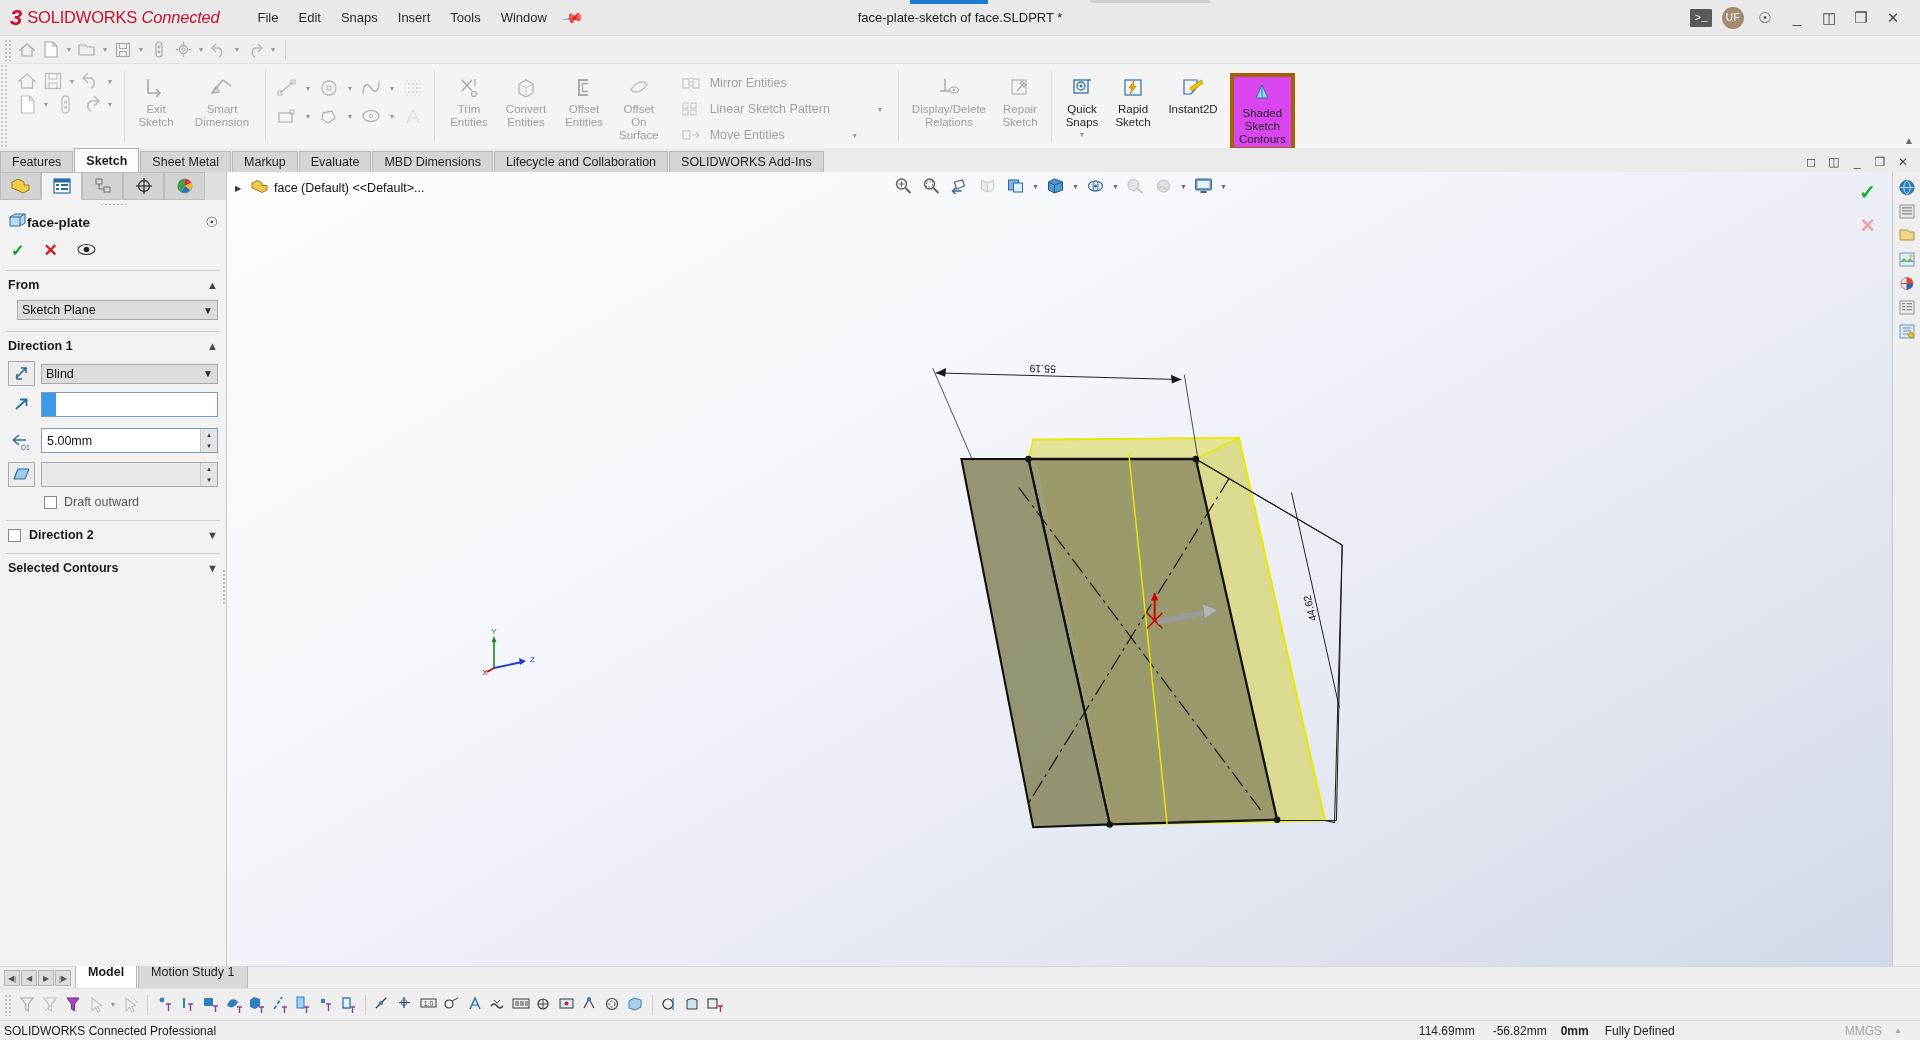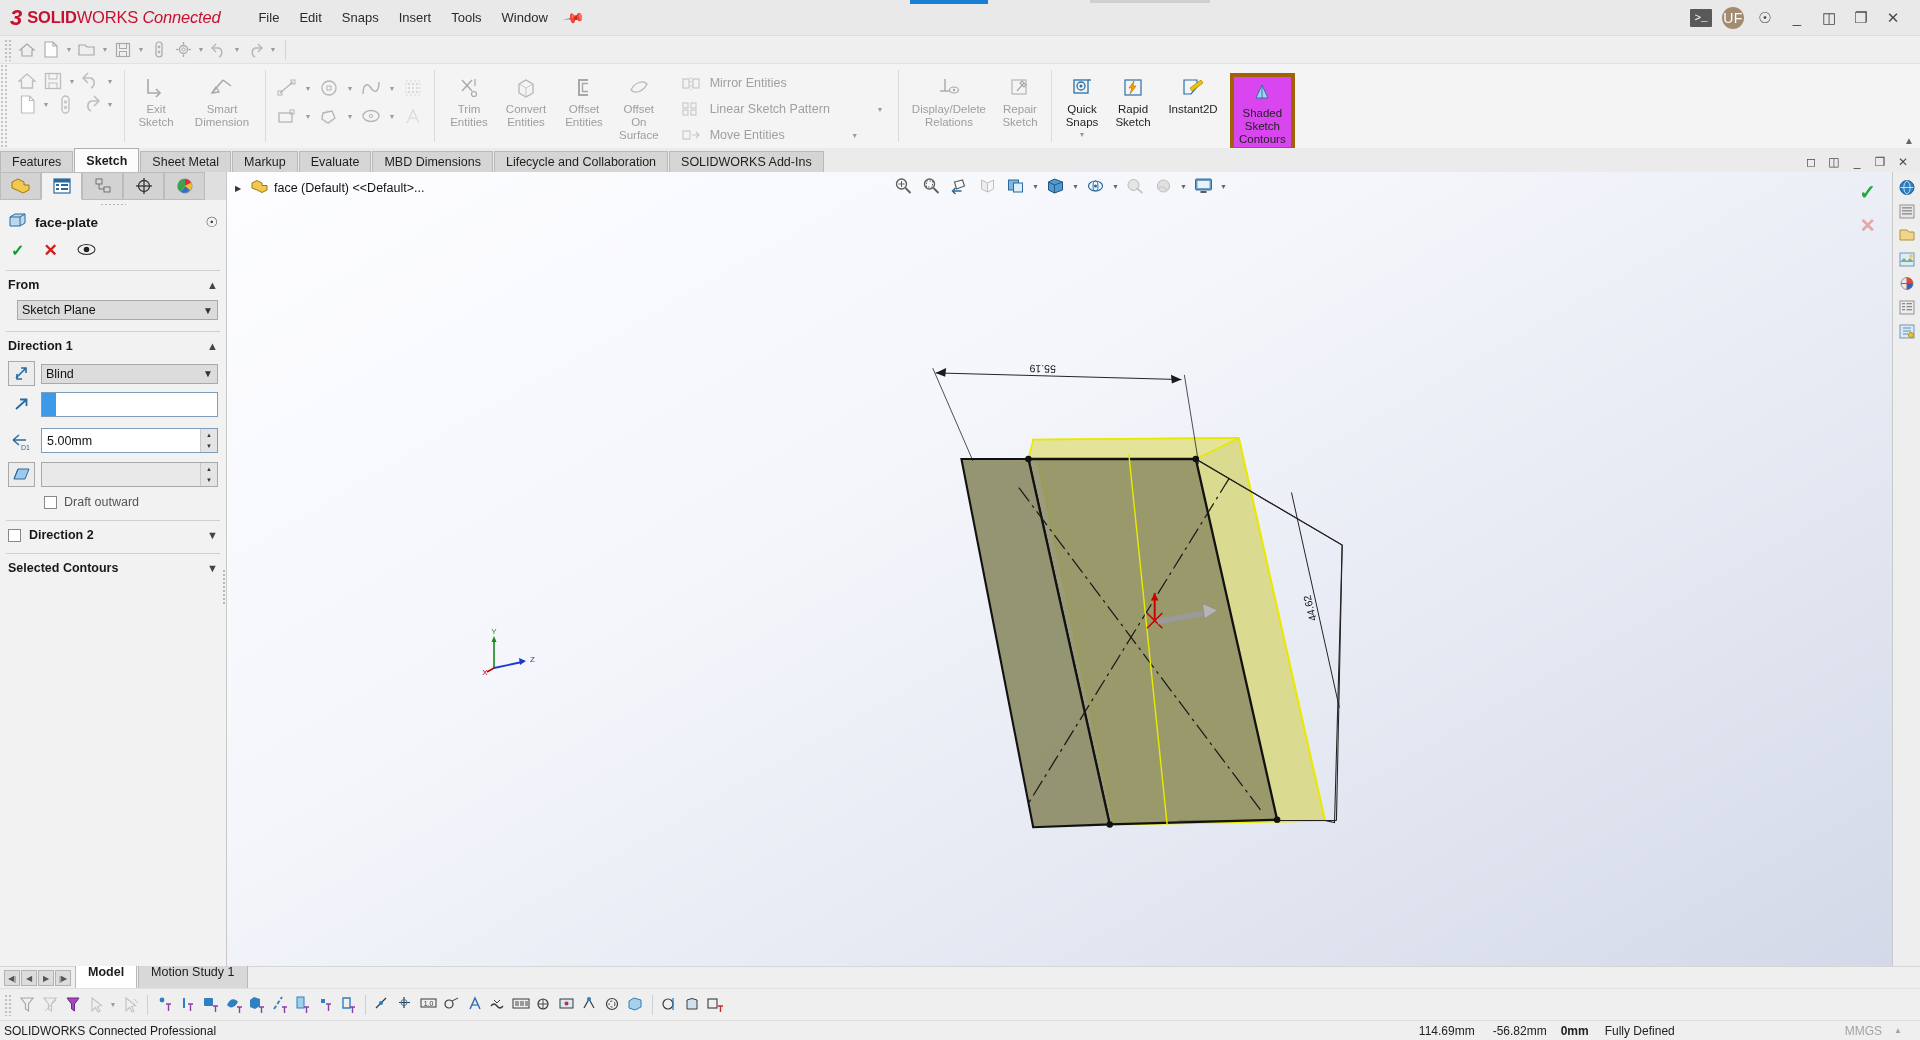--- a/index.html
+++ b/index.html
@@ -11,30 +11,30 @@
     background:#f0f0f0;
     -webkit-font-smoothing:antialiased;
   }
   .app{ width:1920px; height:1040px; position:relative; display:flex; flex-direction:column; background:#ebebeb; }
 
   
   .titlebar{ height:36px; background:#e9e9e9; display:flex; align-items:center; position:relative; flex:none; border-bottom:1px solid #dcdcdc;}
   .brand{ display:flex; align-items:center; gap:7px; padding-left:10px; }
   .ds-logo{ font-size:22px; color:#c8102e; font-weight:bold; font-style:italic; letter-spacing:-2px; line-height:1; }
   .brand-text{ font-size:16.5px; color:#c8102e; letter-spacing:-0.2px; }
-  .brand-text b{ font-weight:bold; }
+  .brand-text b{ font-weight:normal; }
   .brand-text i{ font-style:italic; font-weight:normal;}
   .menubar{ display:flex; align-items:center; gap:0px; margin-left:28px; }
   .menubar .mi{ padding:4px 10px; font-size:13px; color:#2a2a2a; cursor:default; }
   .pin{ margin-left:8px; color:#cc2222; font-size:14px; transform:rotate(35deg); }
   .doc-title{ position:absolute; left:0; right:0; text-align:center; font-size:13px; color:#222; pointer-events:none;}
   .tb-right{ margin-left:auto; display:flex; align-items:center; gap:2px; padding-right:12px; }
   .tb-ico{ width:30px; height:26px; display:flex; align-items:center; justify-content:center; color:#4a4a4a; font-size:15px; cursor:default;}
   .term-ico{ width:22px;height:18px;background:#595959;color:#fff;font-size:11px;display:flex;align-items:center;justify-content:center;border-radius:1px;font-family:"Liberation Mono",monospace;}
-  .avatar{ width:22px;height:22px;border-radius:50%;background:#a38b72;color:#fff;font-size:14px;display:flex;align-items:center;justify-content:center;letter-spacing:0.5px;}
+  .avatar{ width:22px;height:22px;border-radius:50%;background:#a38b72;color:#fff;font-size:10px;display:flex;align-items:center;justify-content:center;letter-spacing:0.5px;}
   .blue-tabmark{ position:absolute; left:910px; top:0; width:78px; height:4px; background:#1a7fd4; }
   .gray-tabmark{ position:absolute; left:1090px; top:0; width:120px; height:3px; background:#cfcfcf; }
 
   
   .qat{ height:28px; background:#efefef; display:flex; align-items:center; flex:none; border-bottom:1px solid #e2e2e2;}
   .grip{ width:8px; height:22px; margin:0 3px 0 4px;
      background-image:radial-gradient(#bbb 40%, transparent 41%);
      background-size:4px 4px; opacity:.9;}
   .qat-sep{ width:1px; height:20px; background:#d2d2d2; margin:0 6px;}
   .qico{ width:24px;height:24px; display:flex; align-items:center; justify-content:center; color:#9a9a9a; font-size:15px;}
@@ -66,21 +66,21 @@
   
   .body{ flex:1; display:flex; position:relative; overflow:hidden; background:#fff;}
 
   
   .leftpanel{ width:227px; background:#f2f2f2; display:flex; flex-direction:column; flex:none; border-right:1px solid #c8c8c8; position:relative;}
   .pm-tabs{ height:28px; display:flex; align-items:stretch; background:#dfdfdf; }
   .pm-tab{ width:41px; display:flex;align-items:center;justify-content:center; border:1px solid #bcbcbc; border-bottom:1px solid #bcbcbc; background:#d3d3d3;}
   .pm-tab.sel{ background:#f2f2f2; border-bottom-color:#f2f2f2; }
   .pm-handle{ height:8px; display:flex; align-items:center; justify-content:center; }
   .pm-handle i{ display:block; width:26px; height:3px; background-image:radial-gradient(#b5b5b5 45%, transparent 46%); background-size:4px 3px;}
-  .pm-title{ display:flex; align-items:center; gap:8px; padding:4px 8px 2px 8px; }
+  .pm-title{ display:flex; align-items:center; padding:4px 8px 2px 8px; }
   .pm-title .t{ font-size:13.5px; font-weight:bold; color:#16191c;}
   .pm-help{ margin-left:auto; color:#444; font-size:14px;}
   .pm-actions{ display:flex; align-items:center; gap:19px; padding:6px 0 8px 11px;}
   .pm-ok{ color:#0d9b2a; font-size:16px; font-weight:bold;}
   .pm-cancel{ color:#cf2020; font-size:17px; font-weight:bold;}
   .pm-eye{ color:#333; font-size:14px;}
   .pm-divider{ height:1px; background:#d0d0d0; margin:1px 6px;}
   .sec-head{ display:flex;align-items:center; padding:6px 8px 5px 8px; font-size:12.5px; font-weight:bold; color:#16191c;}
   .sec-head .chev{ margin-left:auto; color:#444; font-size:11px;}
   .row{ display:flex; align-items:center; gap:6px; padding:3px 8px 3px 8px;}
@@ -150,20 +150,21 @@
     <div class="menubar">
       <div class="mi">File</div>
       <div class="mi">Edit</div>
       <div class="mi">Snaps</div>
       <div class="mi">Insert</div>
       <div class="mi">Tools</div>
       <div class="mi">Window</div>
       <span class="pin">📌</span>
     </div>
 
+    <div class="doc-title">face-plate-sketch of face.SLDPRT *</div>
 
     <div class="tb-right">
       <div class="tb-ico">
           <span class="term-ico">&gt;_</span>
         </div>
       <div class="tb-ico">
           <span class="avatar">UF</span>
         </div>
       <div class="tb-ico">☉</div>
       <div class="tb-ico">_</div>

